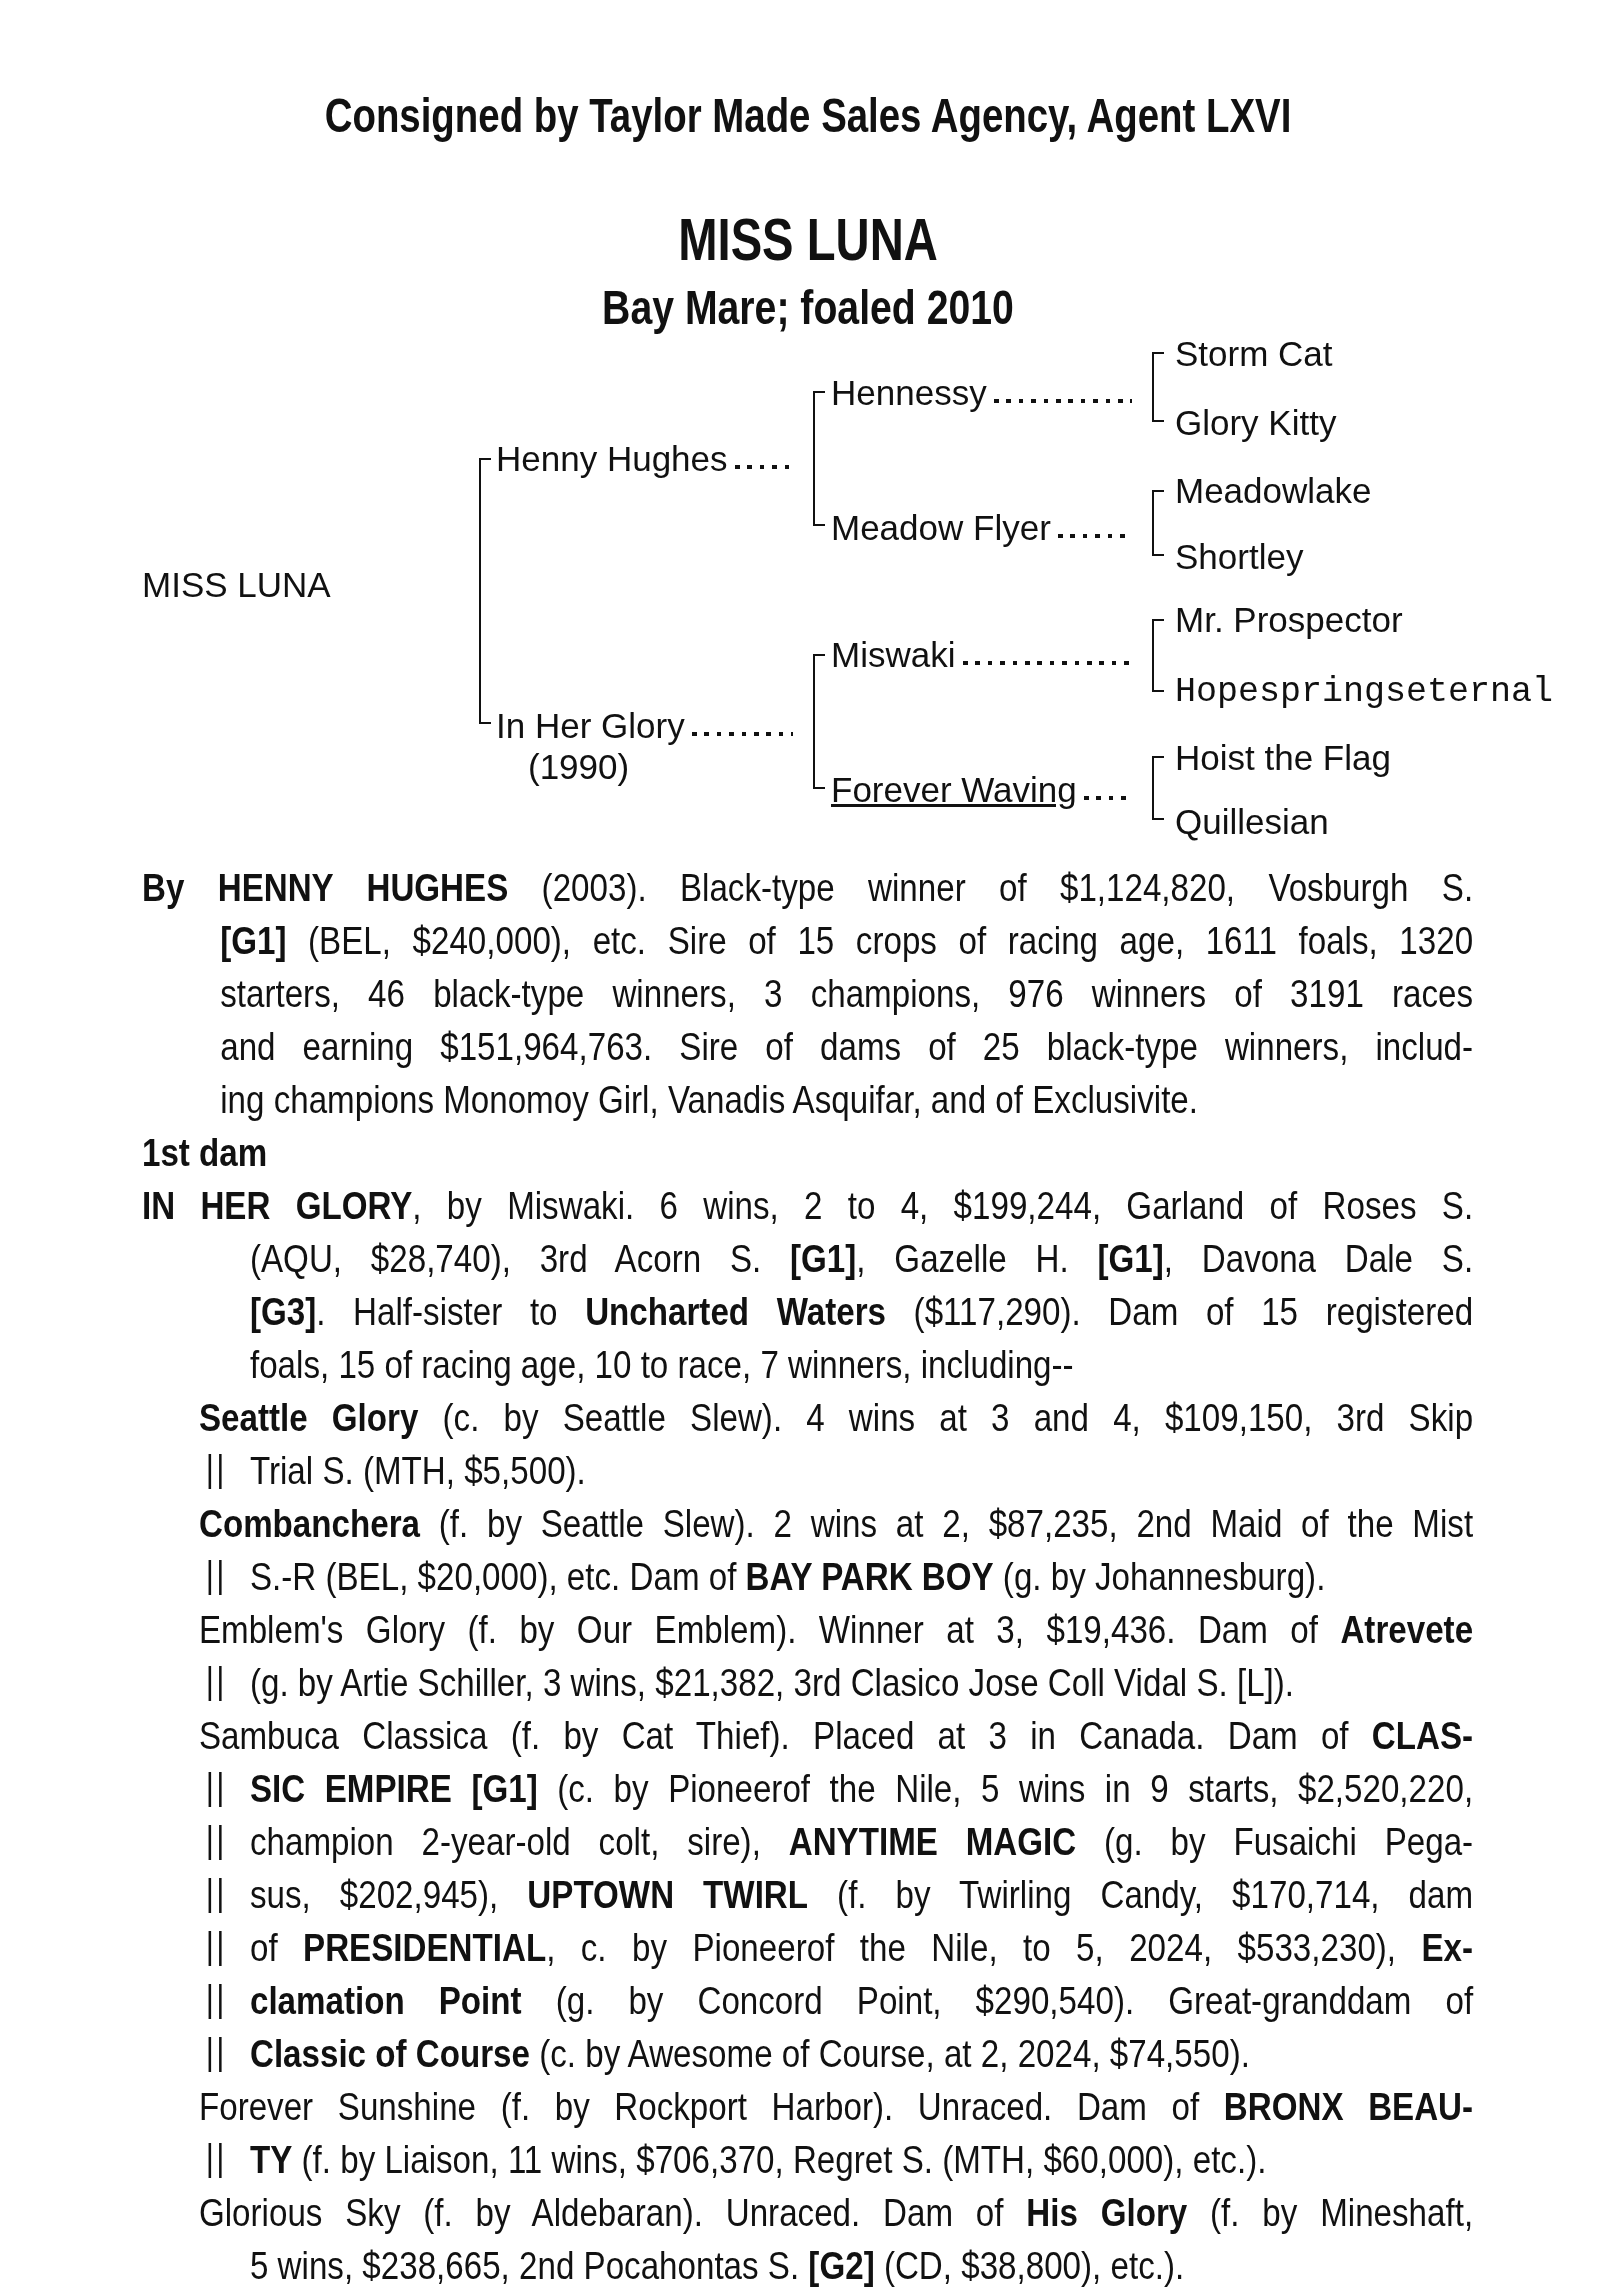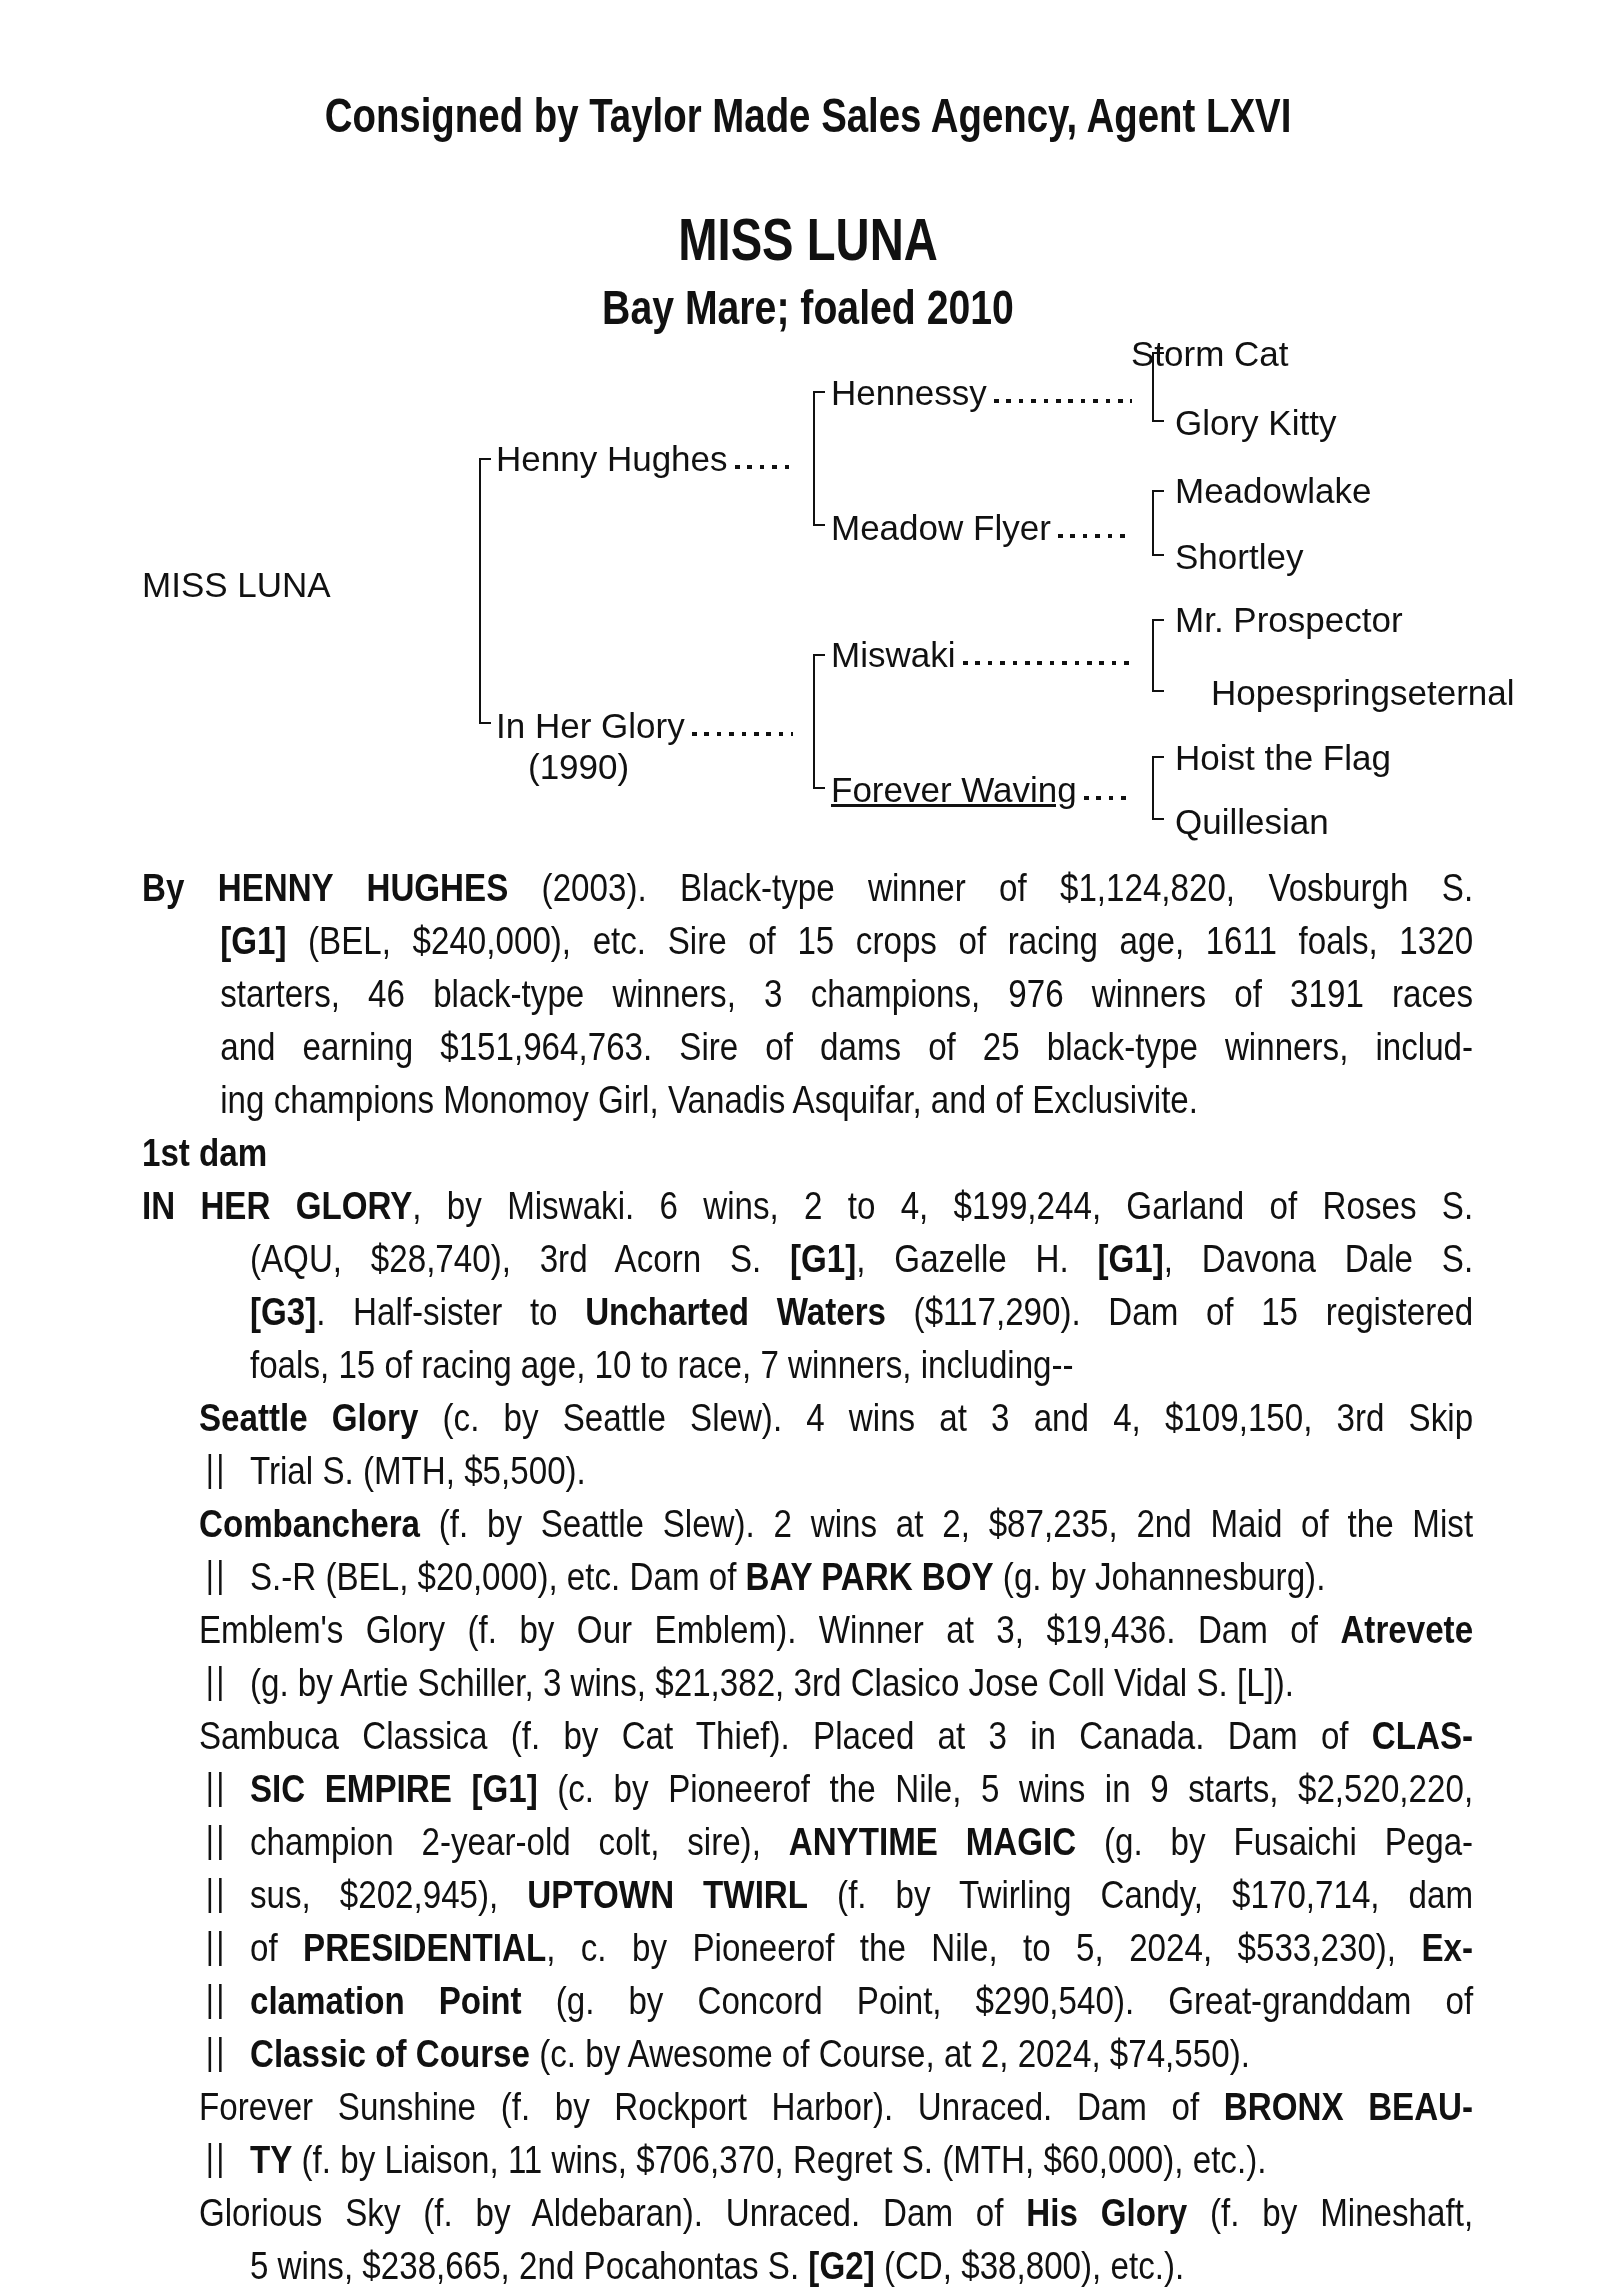--- a/index.html
+++ b/index.html
@@ -109,21 +109,21 @@
           <span class="pname">Miswaki</span>
           <span class="dots"></span>
         </div>
       </div>
       <div class="pnode" style="left: 831px; top: 457px; width: 321px; text-decoration: underline;">
         <div class="prow">
           <span class="pname">Forever Waving</span>
           <span class="dots"></span>
         </div>
       </div>
-      <div class="pnode" style="left: 1131px; top: 20.7px;">
+      <div class="pnode" style="left: 1175px; top: 20.7px;">
         <div class="prow">
           <span class="pname">Storm Cat</span>
         </div>
       </div>
       <div class="pnode" style="left: 1175px; top: 90px;">
         <div class="prow">
           <span class="pname">Glory Kitty</span>
         </div>
       </div>
       <div class="pnode" style="left: 1175px; top: 158px;">
@@ -134,21 +134,21 @@
       <div class="pnode" style="left: 1175px; top: 224px;">
         <div class="prow">
           <span class="pname">Shortley</span>
         </div>
       </div>
       <div class="pnode" style="left: 1175px; top: 287px;">
         <div class="prow">
           <span class="pname">Mr. Prospector</span>
         </div>
       </div>
-      <div class="pnode" style="left: 1211px; top: 360px;">
+      <div class="pnode" style="left: 1175px; top: 360px; font-family: Liberation Mono, monospace;">
         <div class="prow">
           <span class="pname">Hopespringseternal</span>
         </div>
       </div>
       <div class="pnode" style="left: 1175px; top: 425px;">
         <div class="prow">
           <span class="pname">Hoist the Flag</span>
         </div>
       </div>
       <div class="pnode" style="left: 1175px; top: 489px;">

